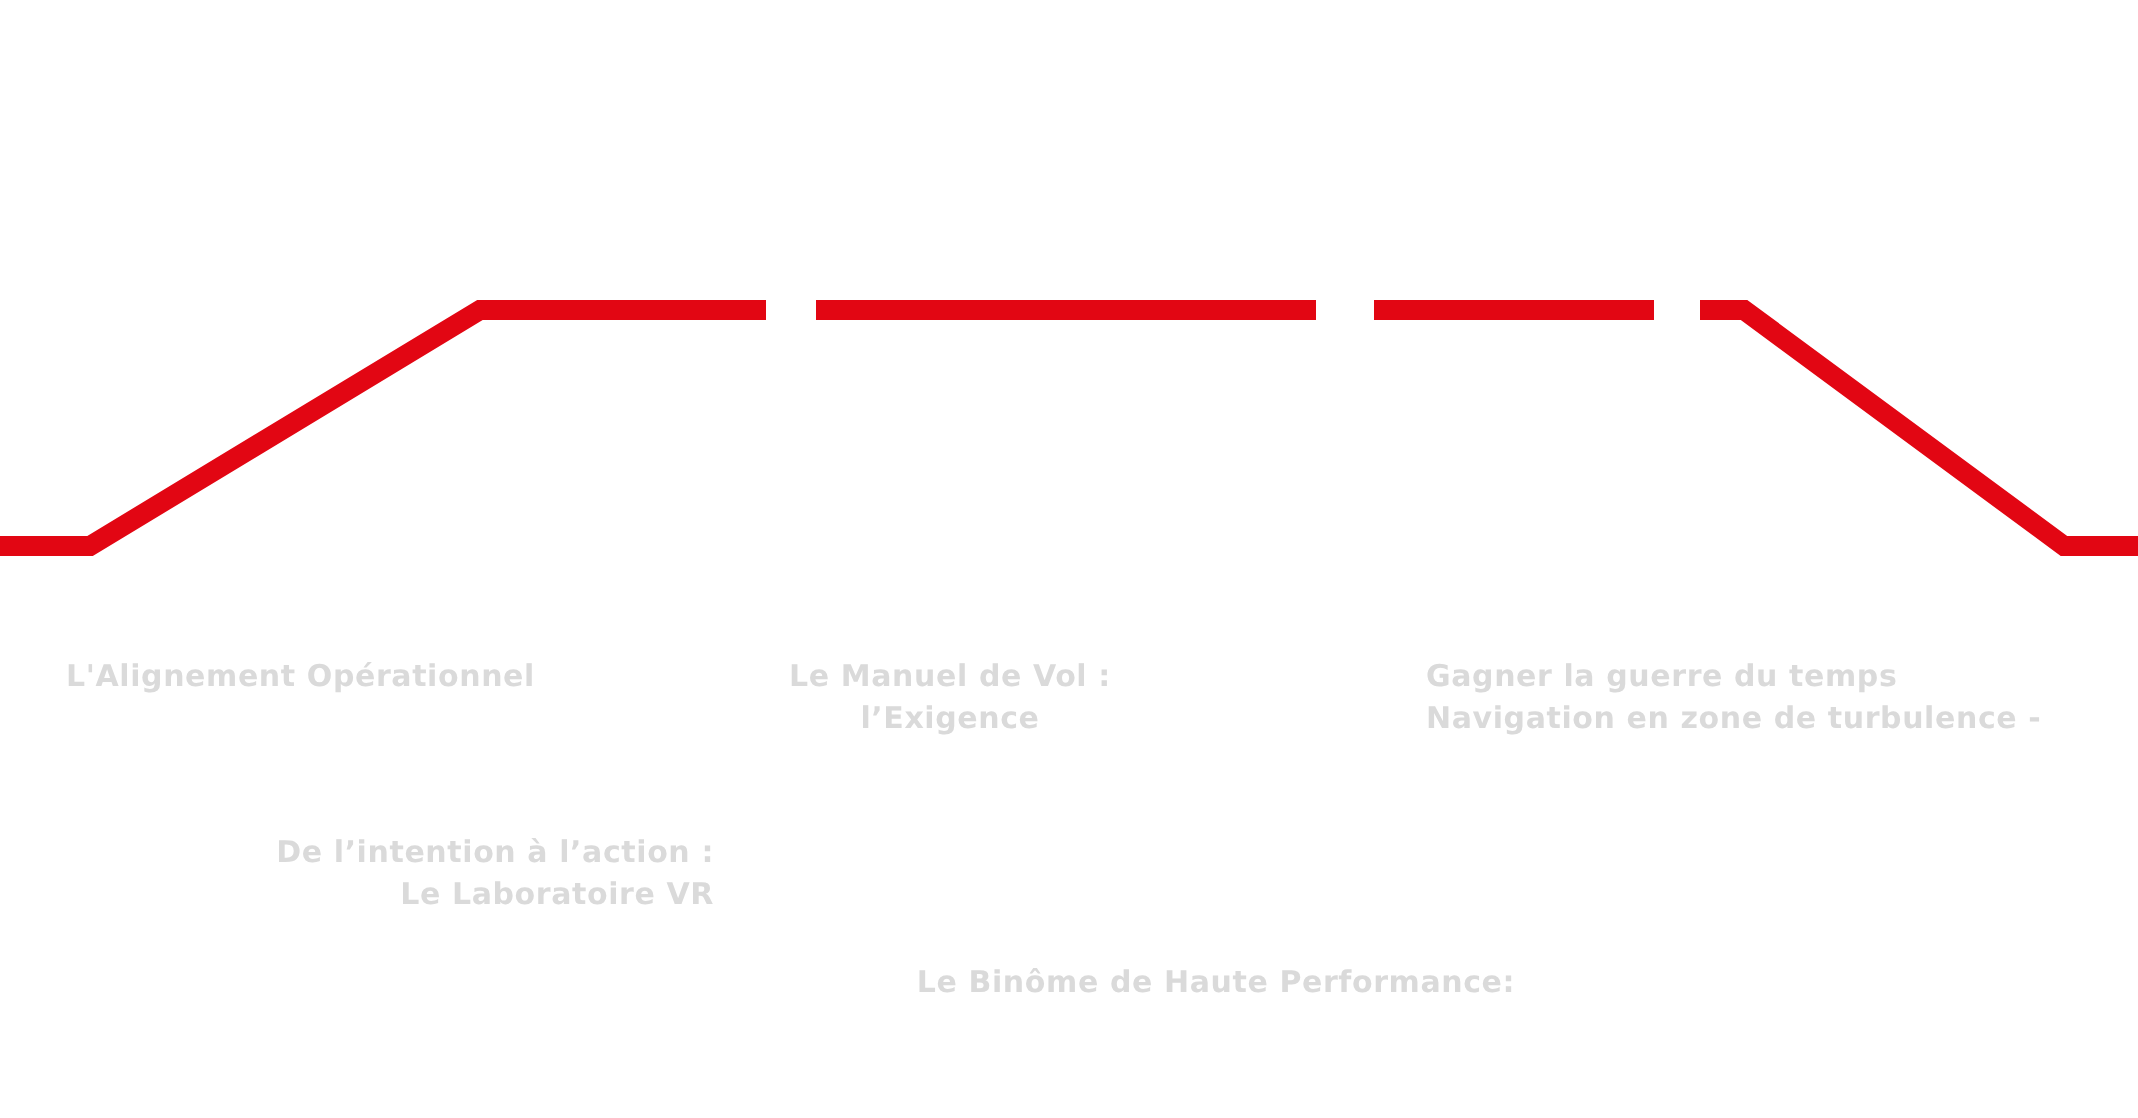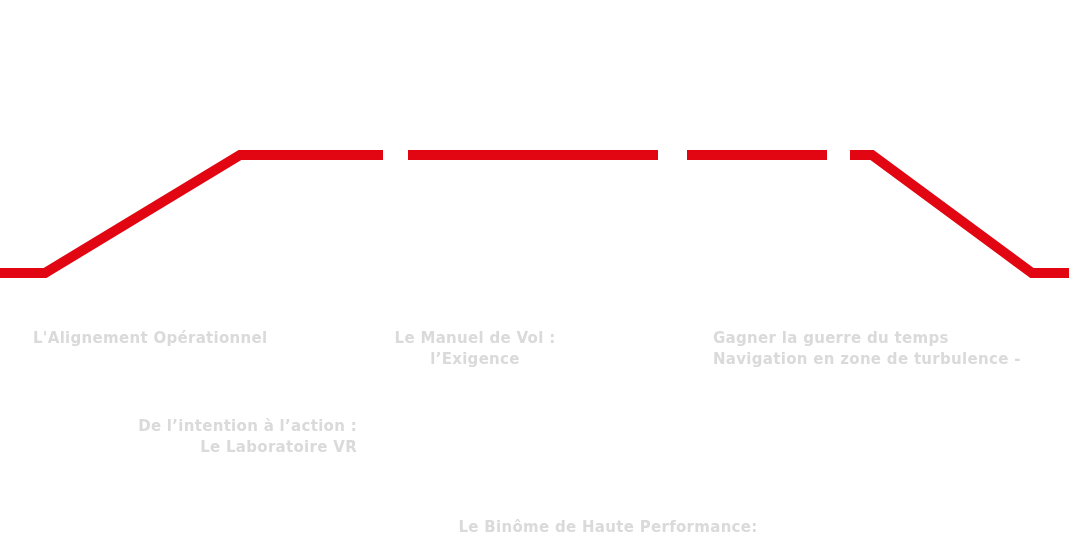--- a/index.html
+++ b/index.html
@@ -46,21 +46,21 @@
   }
   .label div { white-space: nowrap; }
   .label-left   { text-align: left; }
   .label-right  { text-align: right; }
   .label-center { text-align: center; transform: translateX(-50%); }
 
   .phase-1 { left: 33px;  top: 328px; }
   .phase-3 { left: 475px; top: 328px; }
   .phase-5 { left: 713px; top: 328px; }
   .phase-2 { right: 712px; top: 416px; }
-  .phase-4 { left: 608px; top: 481px; margin-top: 36px; }
+  .phase-4 { left: 608px; top: 481px; }
 </style>
 </head>
 <body>
 
 <div class="canvas">
 
   <svg class="flight-svg" viewBox="0 0 1069 559">
     <polyline class="flight-path" points="0,273 45,273 240,155 383,155"></polyline>
     <line class="flight-path" x1="408" y1="155" x2="658" y2="155"></line>
     <line class="flight-path" x1="687" y1="155" x2="827" y2="155"></line>

